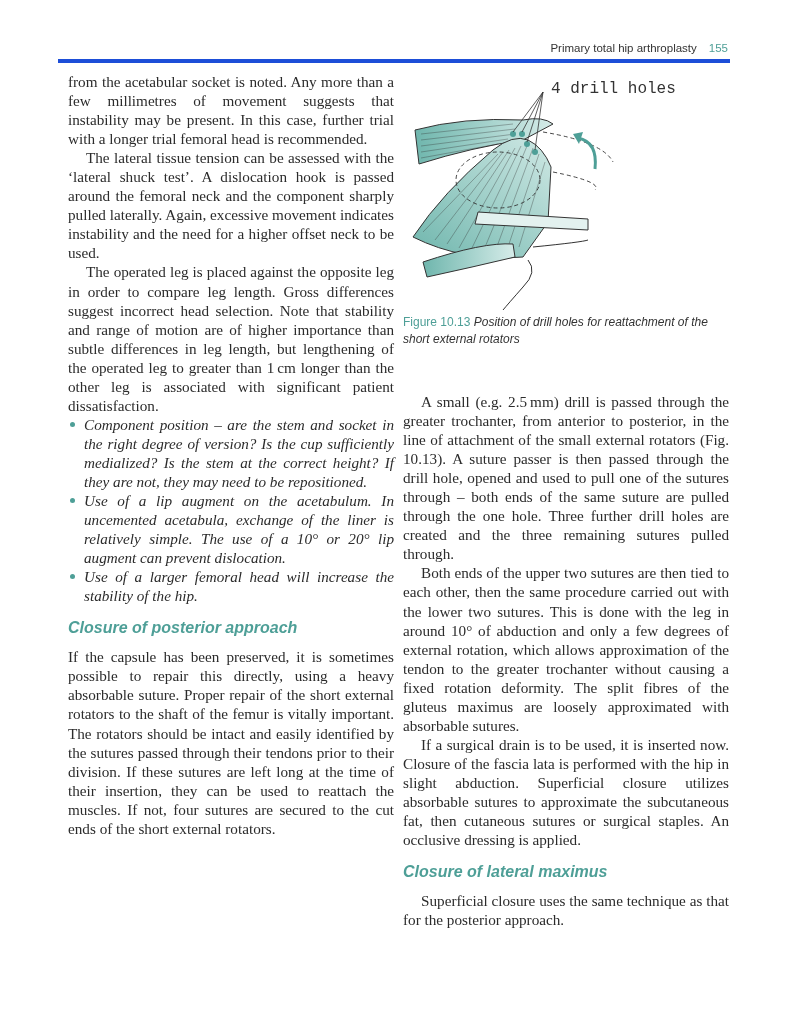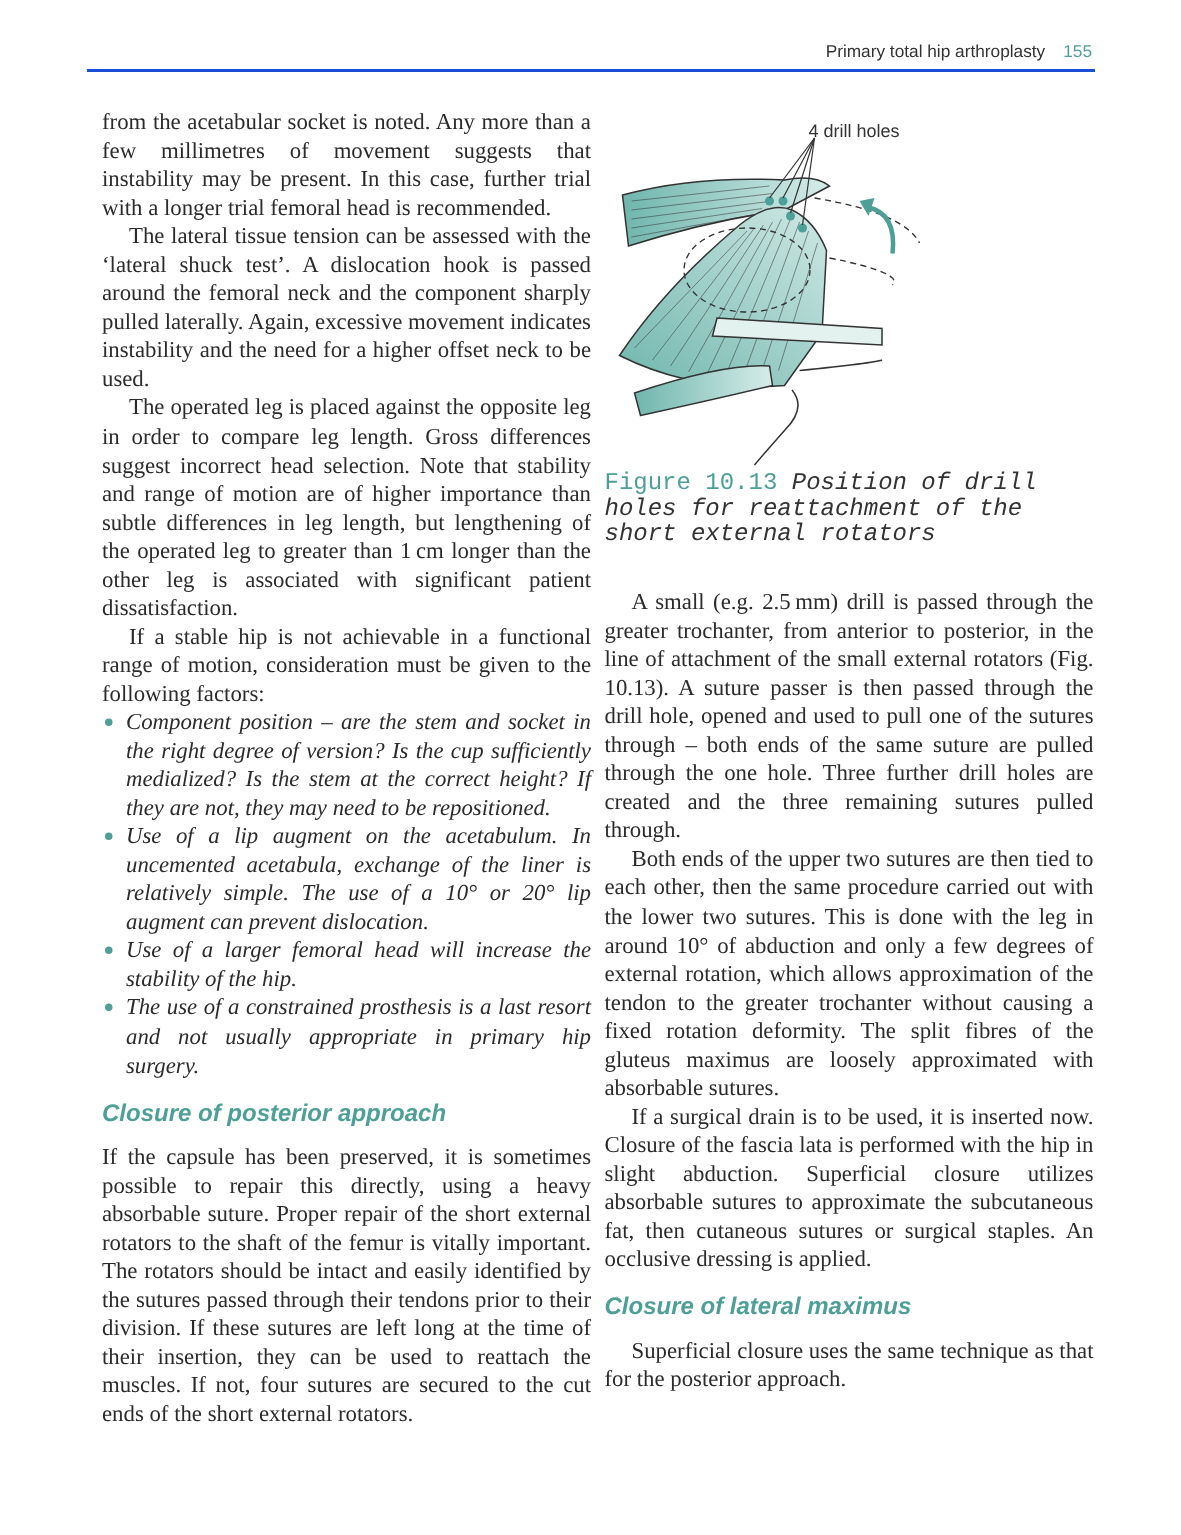--- a/index.html
+++ b/index.html
@@ -1,61 +1,59 @@
 <!DOCTYPE html>
 <html><head>
 <meta charset="utf-8">
 <style>
   html, body { margin: 0; padding: 0; background: #ffffff; }
   body { width: 787px; height: 1023px; position: relative; overflow: hidden;
          font-family: "DejaVu Serif", "Liberation Serif", serif; color: #2b2b2b; }
-  .header { position: absolute; left: 58px; top: 28px; width: 672px; height: 18px;
-            border-bottom: 2px solid #1d4ed8; }
+  .header { position: absolute; left: 58px; top: 41px; width: 672px; height: 18px;
+            border-bottom: 4px solid #1d4ed8; }
   .header-inner { position: absolute; right: 2px; top: 1px;
                   font-family: "Liberation Sans", "DejaVu Sans", sans-serif; font-size: 11.5px; color: #333; }
   .header-inner .pg { color: #4e9f97; margin-left: 12px; }
   .col { position: absolute; top: 72px; width: 326px; font-family: "Liberation Serif", "DejaVu Serif", serif;
          font-size: 15.2px; line-height: 19.05px; text-align: justify; }
   .col-left { left: 68px; }
   .col-right { left: 403px; top: 392px; }
   p { margin: 0; }
   p.indent { text-indent: 18px; }
   ul { list-style: none; margin: 0; padding: 0; font-style: italic; }
   ul li { position: relative; padding-left: 16px; text-align: justify; }
   ul li::before { content: ""; position: absolute; left: 2px; top: 7px; width: 5px; height: 5px;
                   border-radius: 50%; background: #4e9f97; }
   h3 { font-family: "Liberation Sans", "DejaVu Sans", sans-serif; font-style: italic; font-weight: bold;
        color: #4e9f97; font-size: 16px; margin: 13px 0 9px 0; line-height: 20px; }
   .figure { position: absolute; left: 403px; top: 72px; width: 330px; height: 240px; }
-  .fig-label { position: absolute; left: 136px; top: 8px; font-family: Liberation Sans, sans-serif;
-               font-size: 12px; color: #333; }
+  .fig-label { position: absolute; left: 148px; top: 8px; font-family: Liberation Mono, monospace;
+               font-size: 16px; color: #333; }
   .caption { position: absolute; left: 403px; top: 314px; width: 330px;
-             font-family: Liberation Mono, monospace; font-size: 16px; line-height: 17px; color: #333; }
+             font-family: Liberation Sans, sans-serif; font-size: 12px; line-height: 17px; color: #333; }
   .caption .fig-num { color: #4e9f97; font-style: normal; }
   .caption .fig-text { font-style: italic; }
 </style>
 </head>
 <body>
 
 <div class="header">
   <div class="header-inner">
     <span>Primary total hip arthroplasty</span><span class="pg">155</span>
   </div>
 </div>
 
 <div class="col col-left">
   <p>from the acetabular socket is noted. Any more than a few millimetres of movement suggests that instability may be present. In this case, further trial with a longer trial femoral head is recommended.</p>
   <p class="indent">The lateral tissue tension can be assessed with the ‘lateral shuck test’. A dislocation hook is passed around the femoral neck and the component sharply pulled laterally. Again, excessive movement indicates instability and the need for a higher offset neck to be used.</p>
   <p class="indent">The operated leg is placed against the opposite leg in order to compare leg length. Gross differences suggest incorrect head selection. Note that stability and range of motion are of higher importance than subtle differences in leg length, but lengthening of the operated leg to greater than 1 cm longer than the other leg is associated with significant patient dissatisfaction.</p>
-  <p class="indent">If a stable hip is not achievable in a functional range of motion, consideration must be given to the following factors:</p>
   <ul>
     <li>Component position – are the stem and socket in the right degree of version? Is the cup sufficiently medialized? Is the stem at the correct height? If they are not, they may need to be repositioned.</li>
     <li>Use of a lip augment on the acetabulum. In uncemented acetabula, exchange of the liner is relatively simple. The use of a 10° or 20° lip augment can prevent dislocation.</li>
     <li>Use of a larger femoral head will increase the stability of the hip.</li>
-    <li>The use of a constrained prosthesis is a last resort and not usually appropriate in primary hip surgery.</li>
   </ul>
   <h3>Closure of posterior approach</h3>
   <p>If the capsule has been preserved, it is sometimes possible to repair this directly, using a heavy absorbable suture. Proper repair of the short external rotators to the shaft of the femur is vitally important. The rotators should be intact and easily identified by the sutures passed through their tendons prior to their division. If these sutures are left long at the time of their insertion, they can be used to reattach the muscles. If not, four sutures are secured to the cut ends of the short external rotators.</p>
 </div>
 
 <div class="figure">
   <svg width="330" height="240" viewBox="0 0 330 240">
     <defs>
       <linearGradient id="mg" x1="0" y1="0" x2="1" y2="0">
         <stop offset="0" stop-color="#6fb6ad"></stop>

